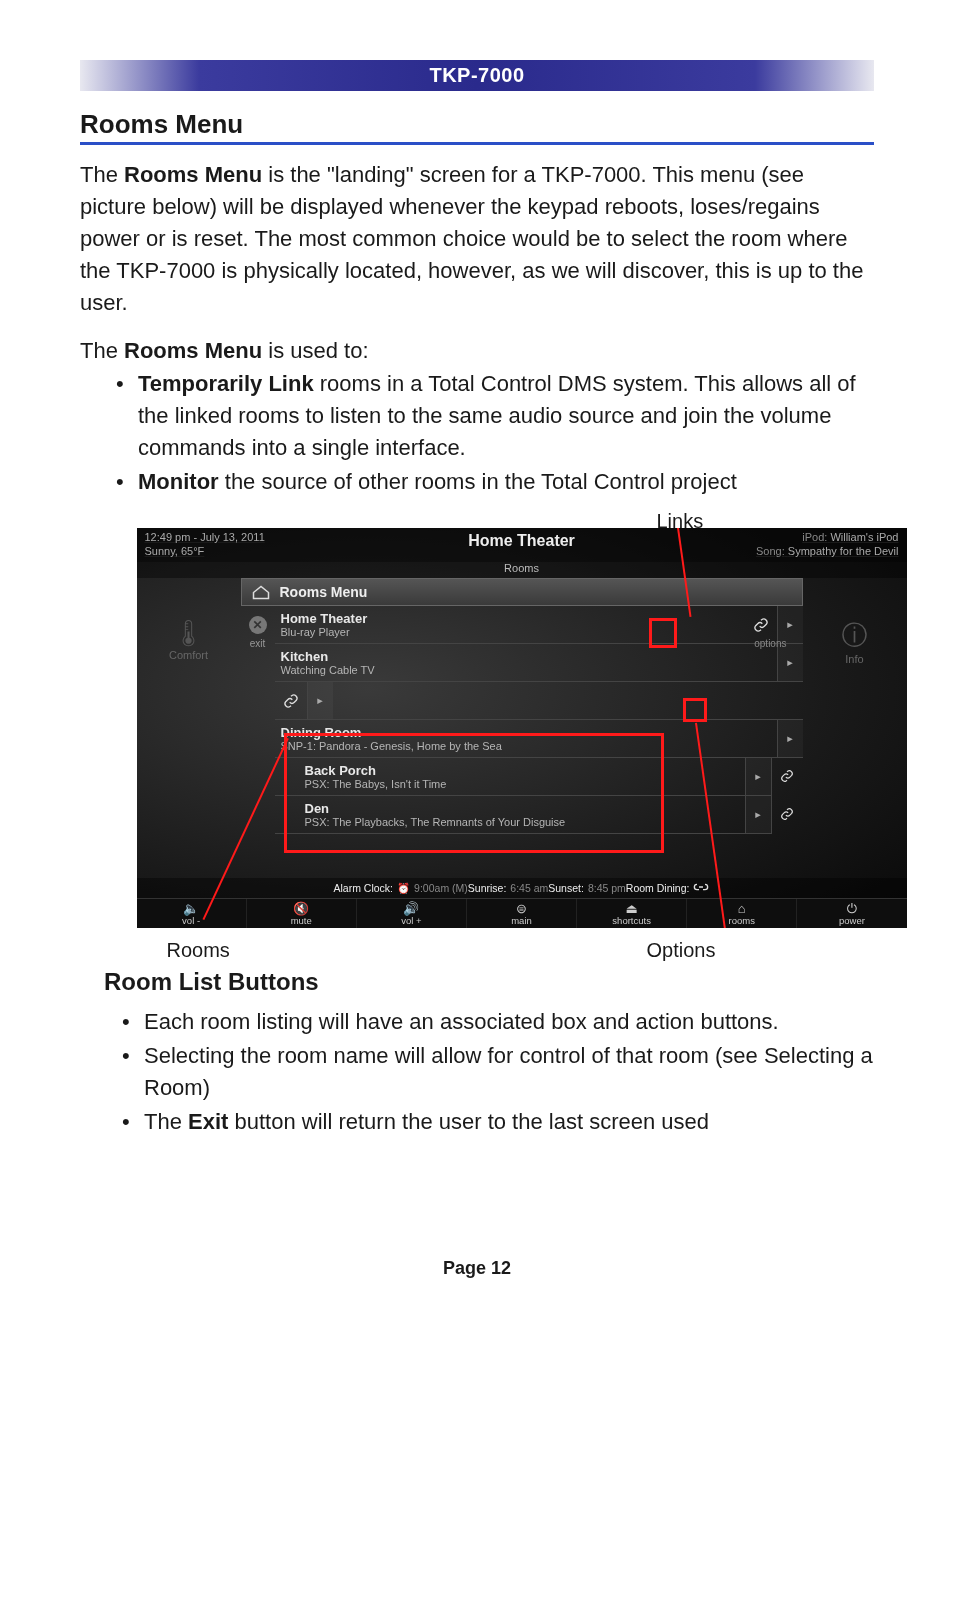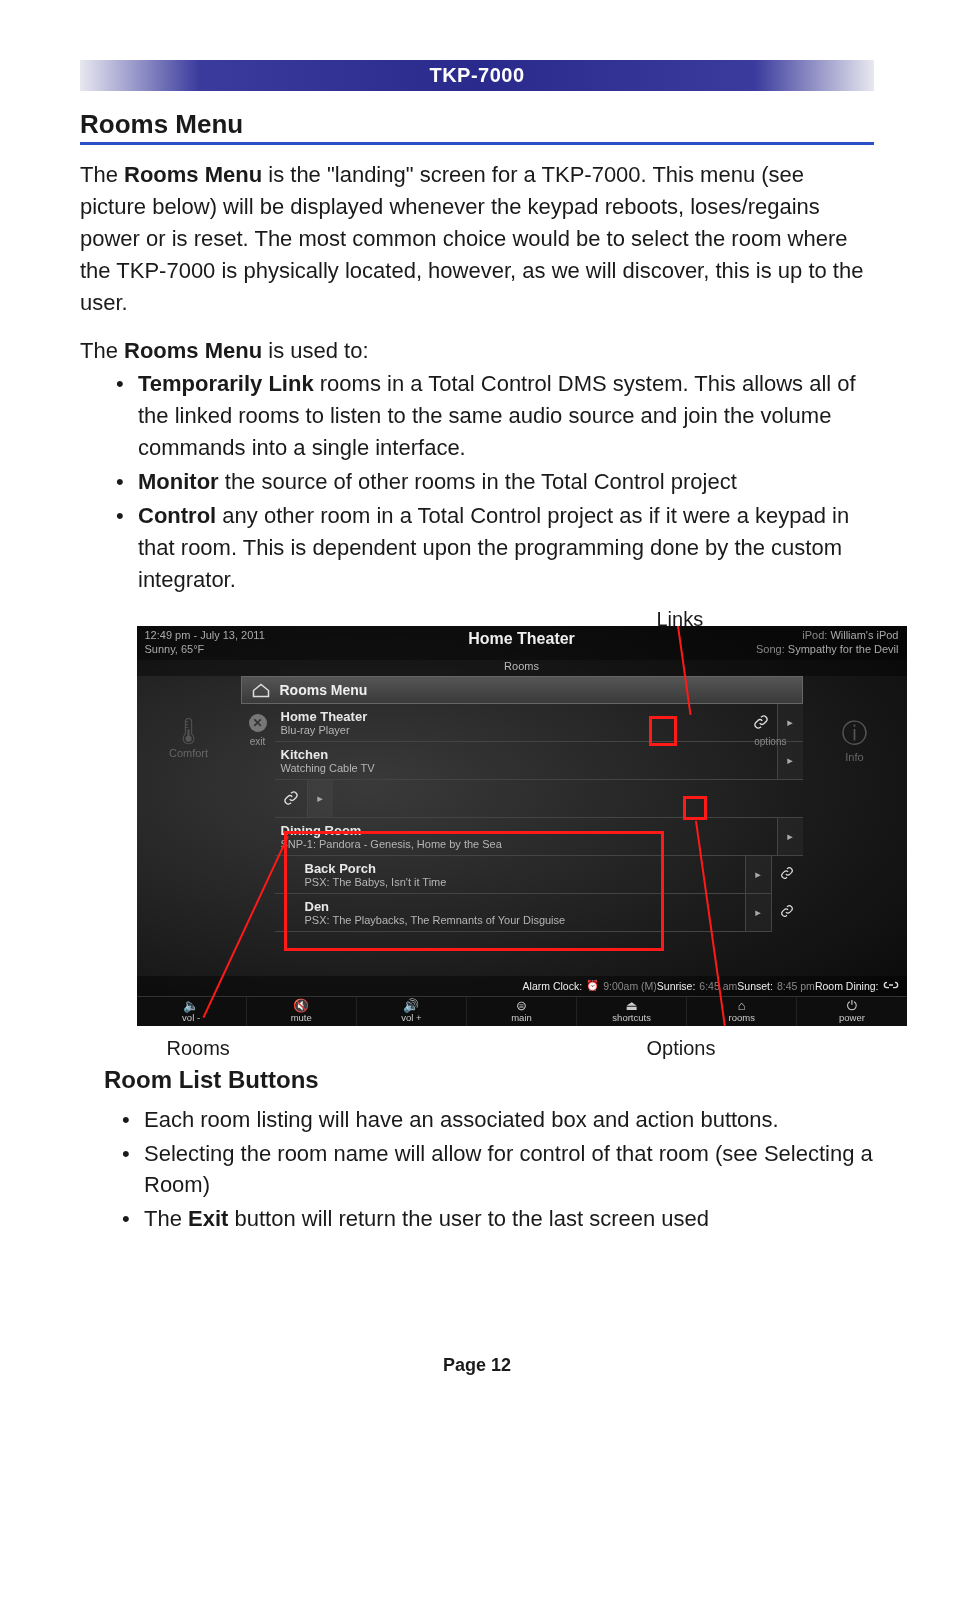--- a/index.html
+++ b/index.html
@@ -81,20 +81,21 @@
     left: 0;
     top: 0;
   }
   b.strong { font-weight: bold; }
 
   
   .figure-wrap {
     position: relative;
     width: 681px;
     margin: 0 auto 20px auto;
+    text-decoration: underline;
   }
   .callout {
     position: absolute;
     font-size: 20px;
     color: #1a1a1a;
   }
   .callout-links { top: -18px; left: 520px; }
   .callout-rooms { bottom: -34px; left: 30px; }
   .callout-options { bottom: -34px; left: 510px; }
 
@@ -255,21 +256,21 @@
     background: #ff1a1a;
     transform-origin: top left;
     pointer-events: none;
   }
 
   .ss-statusbar {
     position: absolute;
     bottom: 30px; left: 0; right: 0;
     height: 20px;
     display: flex;
-    justify-content: flex-end;
+    justify-content: center;
     align-items: center;
     padding: 0 8px;
     font-size: 10.5px;
     color: #999;
     background: rgba(0,0,0,0.4);
   }
   .ss-statusbar .status-item { display: flex; align-items: center; gap: 4px; }
   .ss-statusbar .lbl { color: #eee; }
   .ss-statusbar .val { color: #888; }
 
@@ -317,21 +318,20 @@
     <span>The </span><b class="strong">Rooms Menu</b><span> is the "landing" screen for a TKP-7000. This menu (see picture below) will be displayed whenever the keypad reboots, loses/regains power or is reset.  The most common choice would be to select the room where the TKP-7000 is physically located, however, as we will discover, this is up to the user.</span>
   </p>
 
   <p class="intro-used">
     <span>The </span><b class="strong">Rooms Menu</b><span> is used to:</span>
   </p>
 
   <ul class="bullets">
     <li><b class="strong">Temporarily Link</b><span> rooms in a Total Control DMS system. This allows all of the linked rooms to listen to the same audio source and join the volume commands into a single interface.</span></li>
     <li><b class="strong">Monitor</b><span> the source of other rooms in the Total Control project</span></li>
-    <li><b class="strong">Control</b><span> any other room in a Total Control project as if it were a keypad in that room. This is dependent upon the programming done by the custom integrator.</span></li>
   </ul>
 
   <div class="figure-wrap">
     <div class="callout callout-links">Links</div>
 
     <div class="screenshot">
 
       <div class="ss-topbar">
         <div class="ss-top-left">
           <div>12:49 pm - July 13, 2011</div>

